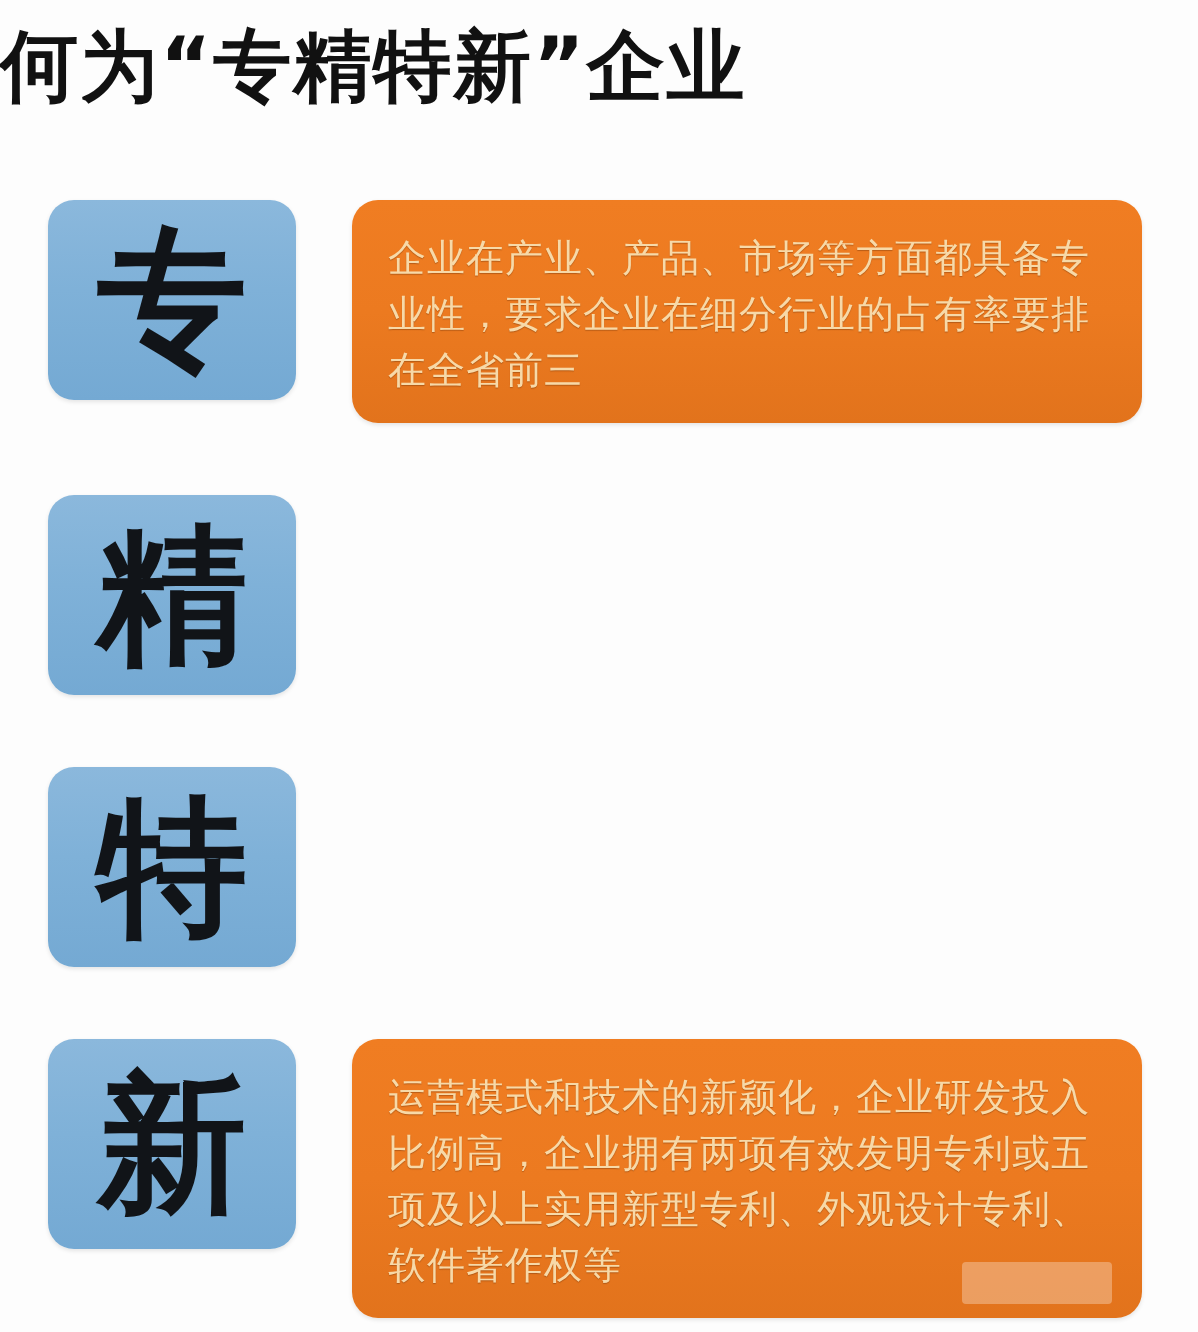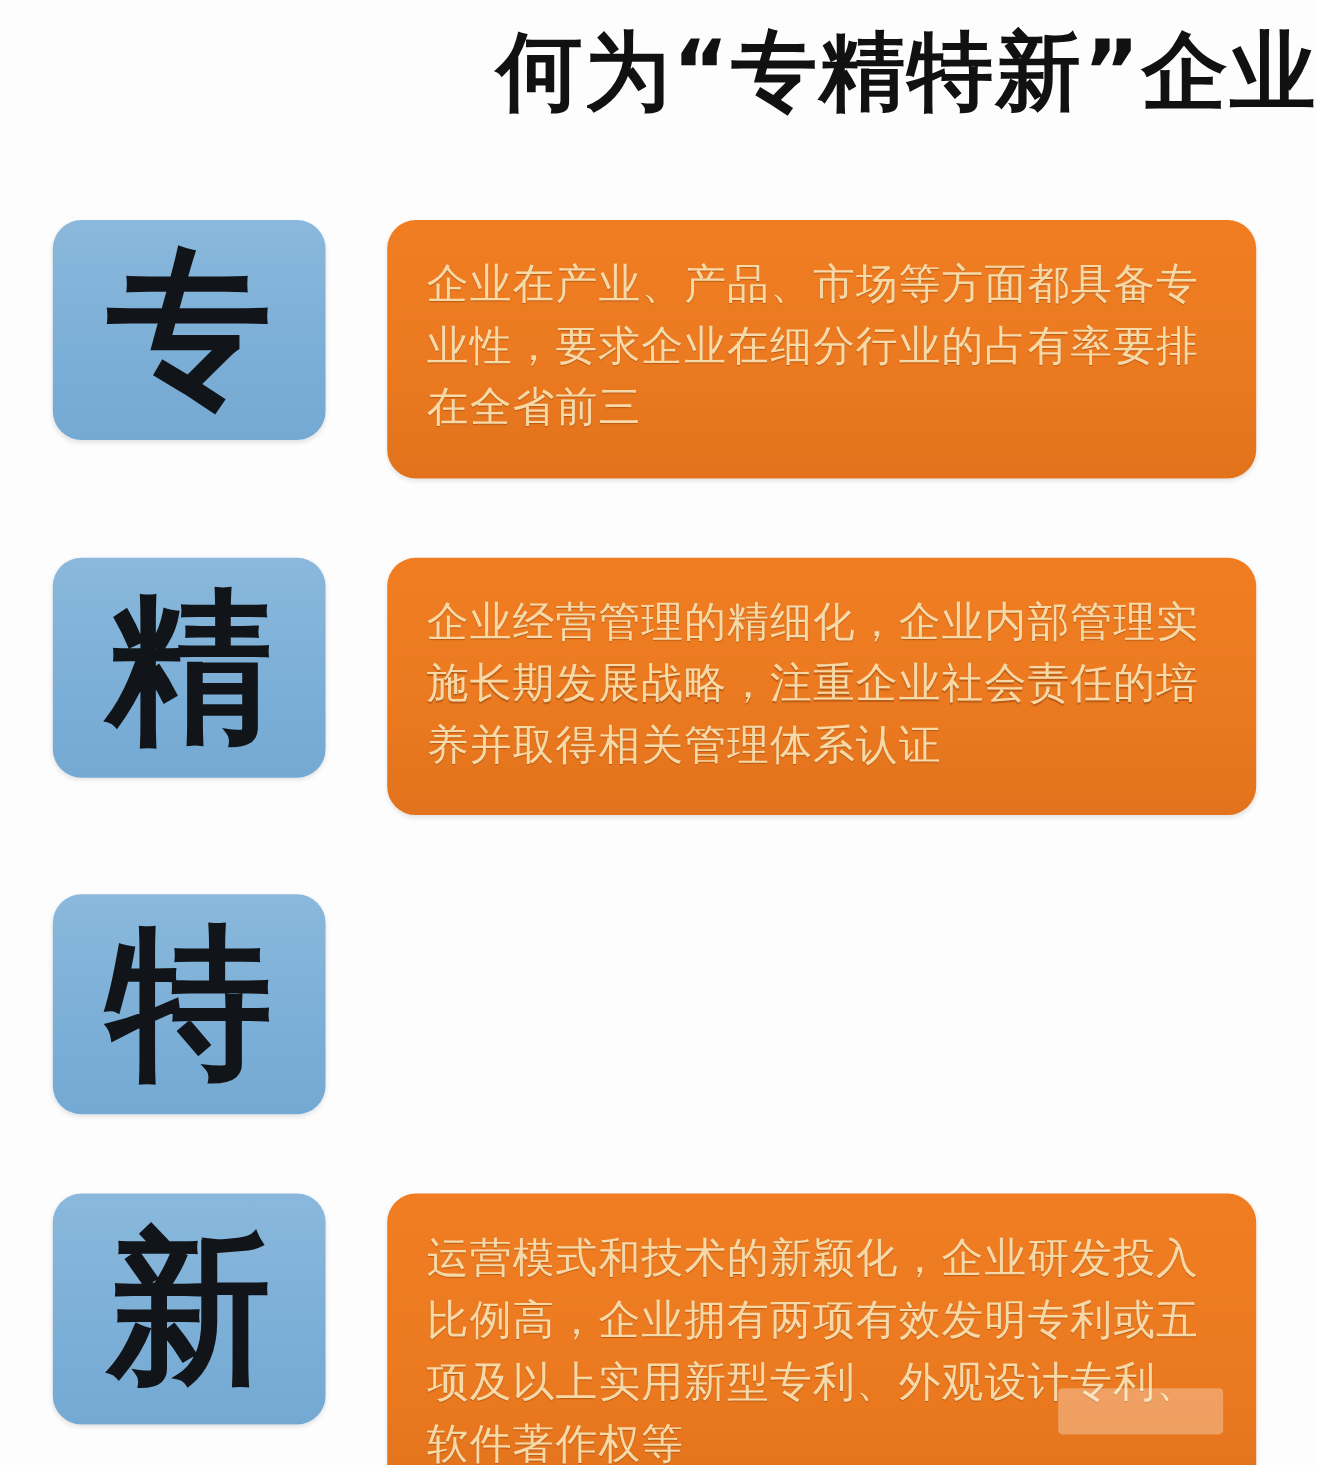--- a/index.html
+++ b/index.html
@@ -19,21 +19,21 @@
     width: 1198px;
     height: 1332px;
     position: relative;
     background: #fdfdfd;
   }
   .title {
     position: absolute;
     top: 18px;
     left: 0;
     width: 1198px;
-    text-align: right;
+    text-align: left;
     font-size: 78px;
     font-weight: bold;
     letter-spacing: 2px;
     color: #111111;
     line-height: 1.25;
     white-space: nowrap;
     font-family: "DejaVu Sans", "Liberation Sans", sans-serif;
   }
   .rows {
     position: absolute;
@@ -68,21 +68,21 @@
   }
   .desc-box {
     margin-left: 56px;
     flex: 0 0 auto;
     width: 790px;
     min-height: 200px;
     background: linear-gradient(180deg, #f07d22 0%, #ec7a20 50%, #e2731c 100%);
     border-radius: 26px;
     box-shadow: 0 2px 4px rgba(0,0,0,0.10);
     box-sizing: border-box;
-    padding: 30px 36px 36px 36px;
+    padding: 30px 36px 24px 36px;
     display: flex;
     align-items: center;
   }
   .desc-text {
     font-size: 38px;
     line-height: 1.48;
     color: #f7d9a8;
     text-shadow: 0 1px 1px rgba(120,55,10,0.45);
     letter-spacing: 1px;
     font-family: "DejaVu Sans", "Liberation Sans", sans-serif;
@@ -120,23 +120,20 @@
       </div>
       <div class="desc-box">
         <div class="desc-text">企业在产业、产品、市场等方面都具备专业性，要求企业在细分行业的占有率要排在全省前三</div>
       </div>
     </div>
 
     <div class="row row-2">
       <div class="char-box">
         <span class="glyph">精</span>
       </div>
-      <div class="desc-box">
-        <div class="desc-text">企业经营管理的精细化，企业内部管理实施长期发展战略，注重企业社会责任的培养并取得相关管理体系认证</div>
-      </div>
     </div>
 
     <div class="row row-3">
       <div class="char-box">
         <span class="glyph">特</span>
       </div>
     </div>
 
     <div class="row row-4">
       <div class="char-box">

